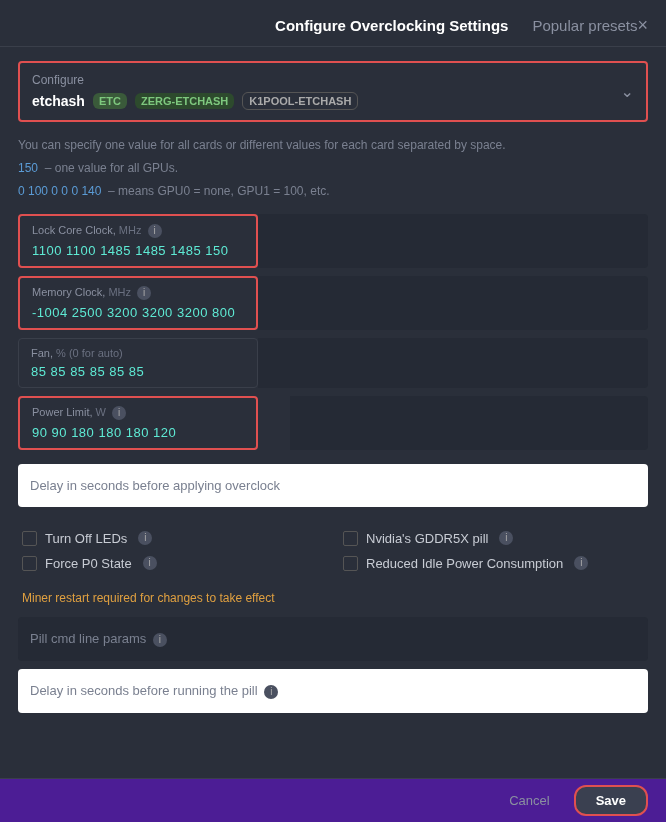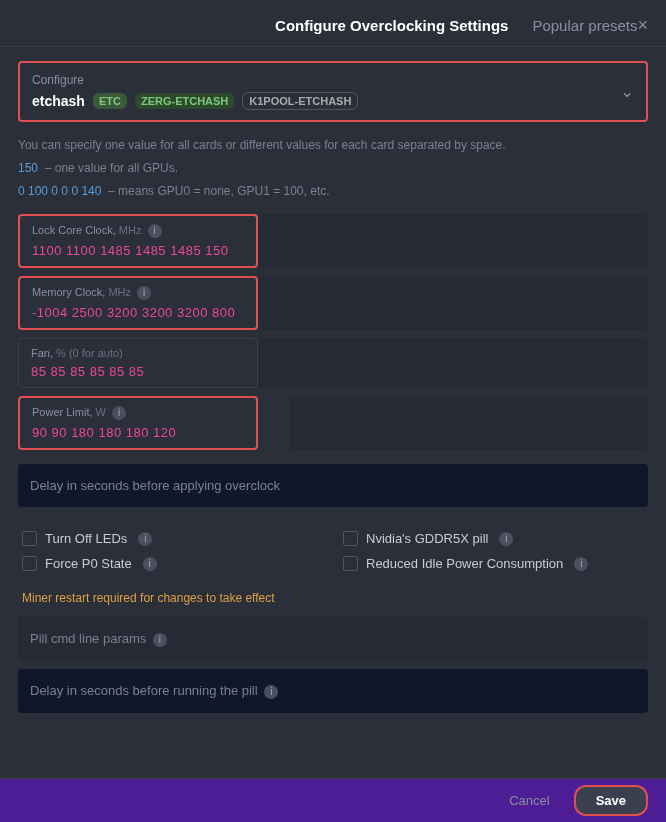--- a/index.html
+++ b/index.html
@@ -127,21 +127,21 @@
     }
     .section-label {
       font-size: 11px;
       color: #8a90a0;
       margin-bottom: 5px;
     }
     .section-label span.unit {
       color: #6a7080;
     }
     .section-value {
-      color: #ec4899;
+      color: #5eead4;
       font-size: 13px;
       font-weight: 500;
       letter-spacing: 0.5px;
     }
     .info-icon {
       display: inline-block;
       width: 14px;
       height: 14px;
       background: #4a5060;
       border-radius: 50%;
@@ -153,38 +153,38 @@
       margin-left: 3px;
     }
     .section-right-box {
       flex: 1;
       background: #252a35;
       border-radius: 0 4px 4px 0;
       margin-left: 0;
     }
     
     .delay-box {
-      background: #0f172a;
+      background: #ffffff;
       border-radius: 4px;
       padding: 14px 12px;
       margin-bottom: 14px;
       color: #7a8090;
       font-size: 13px;
     }
     
     .checkboxes-section {
       display: grid;
       grid-template-columns: 1fr 1fr;
       gap: 10px 20px;
       margin-bottom: 10px;
       padding: 10px 4px;
     }
     .checkbox-item {
       display: flex;
-      align-items: flex-end;
+      align-items: flex-start;
       gap: 8px;
       font-size: 13px;
       color: #c8ccd4;
     }
     .checkbox-box {
       width: 15px;
       height: 15px;
       border: 1px solid #555;
       background: #2a2f3a;
       border-radius: 2px;

